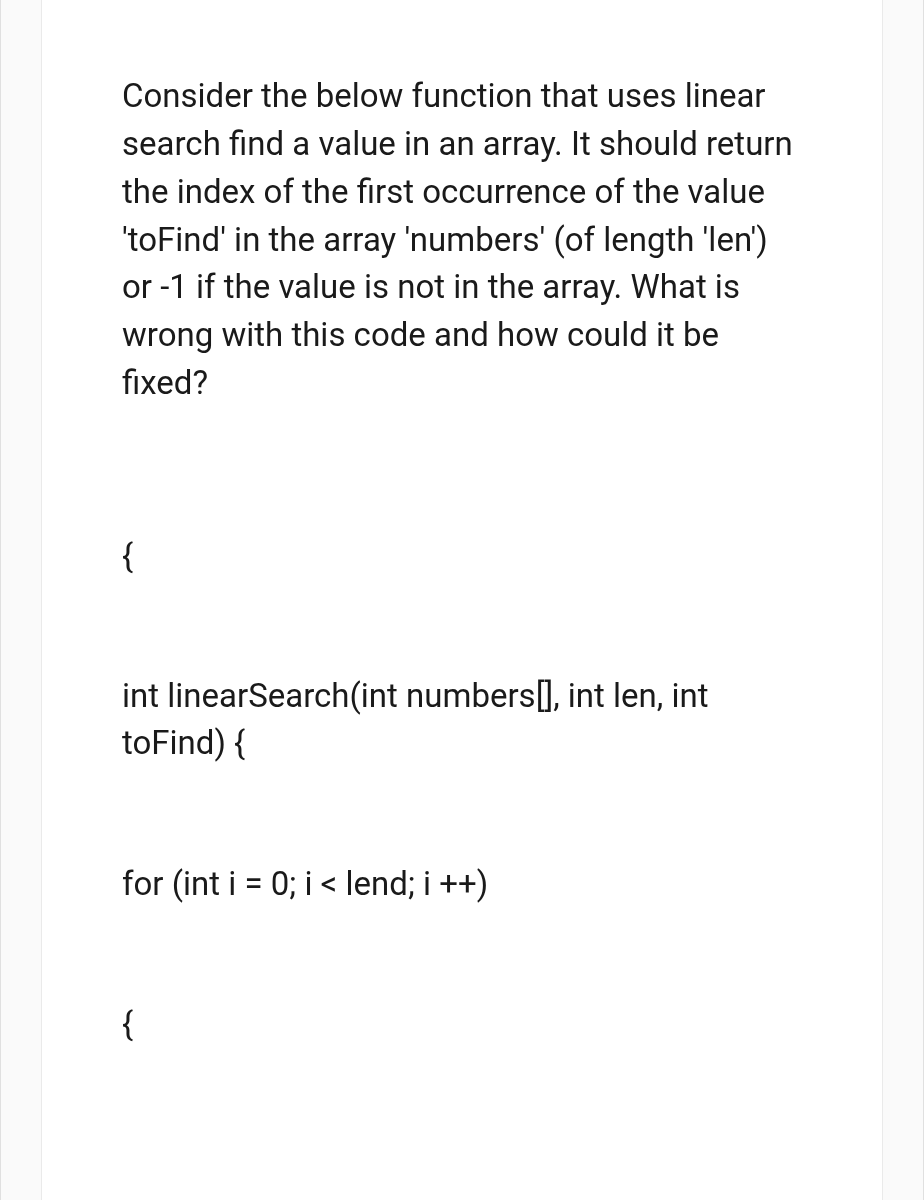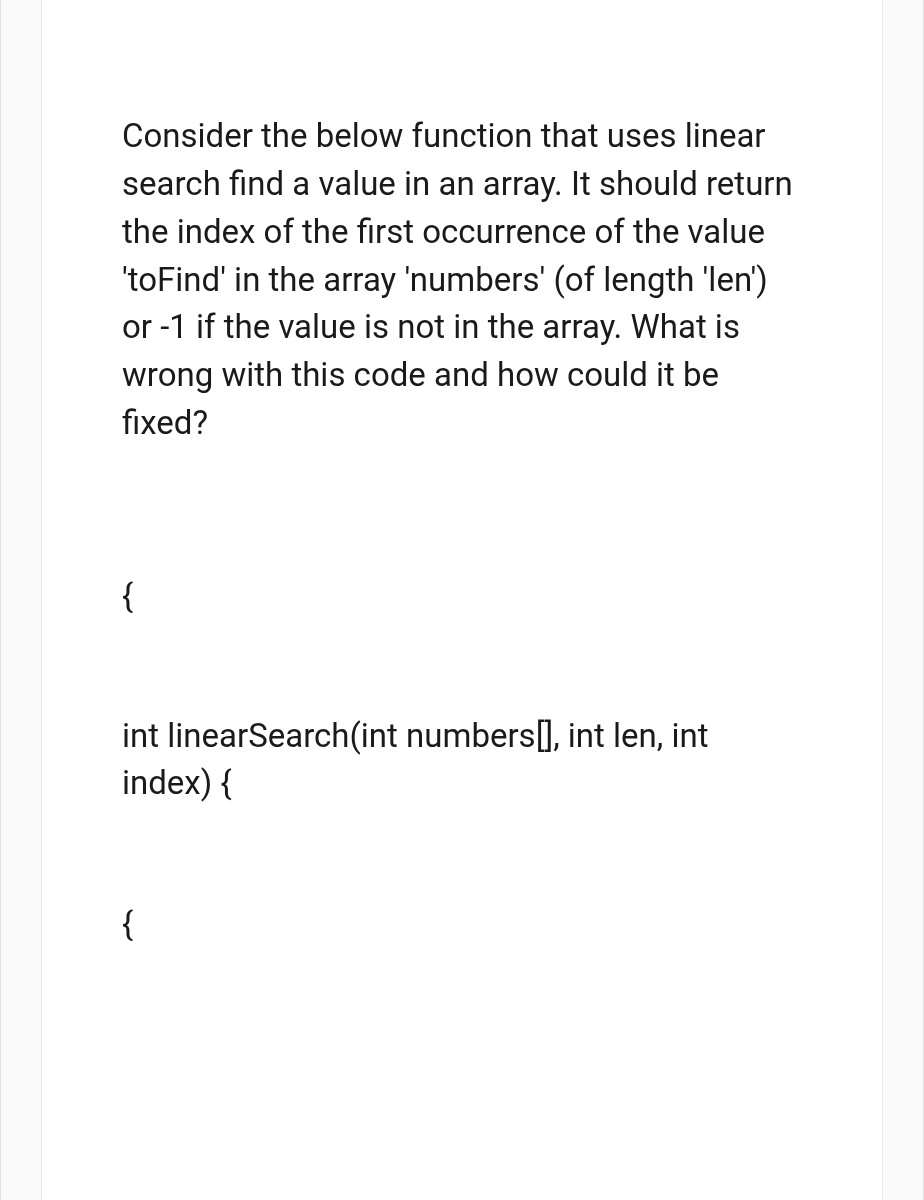--- a/index.html
+++ b/index.html
@@ -29,40 +29,40 @@
       border-left: 1px solid #eaeaea;
       border-right: 1px solid #eaeaea;
       padding: 72px 80px 40px 80px;
     }
     .question-text {
       font-size: 33px;
       line-height: 1.45;
       color: #1a1a1a;
       margin-bottom: 32px;
       font-weight: 400;
-      margin-top: 40px;
     }
     .code-block {
       font-size: 33px;
       line-height: 1.42;
       color: #1a1a1a;
       font-weight: 400;
       white-space: pre-wrap;
       font-family: -apple-system, BlinkMacSystemFont, "Segoe UI", Roboto, Helvetica, Arial, sans-serif;
     }
   </style>
 </head>
 <body>
 
 <div class="outer-container">
   <div class="inner-card">
     <p class="question-text">Consider the below function that uses linear search find a value in an array. It should return the index of the first occurrence of the value 'toFind' in the array 'numbers' (of length 'len') or -1 if the value is not in the array. What is wrong with this code and how could it be fixed?</p>
     <div class="code-block">
       <div>{</div>
-      <div>int linearSearch(int numbers[], int len, int index) {</div>
+      <div>int linearSearch(int numbers[], int len, int toFind) {</div>
+      <div>for (int i = 0; i &lt; lend; i ++)</div>
       <div>{</div>
       
       
       
       
       
       
     </div>
   </div>
 </div>

